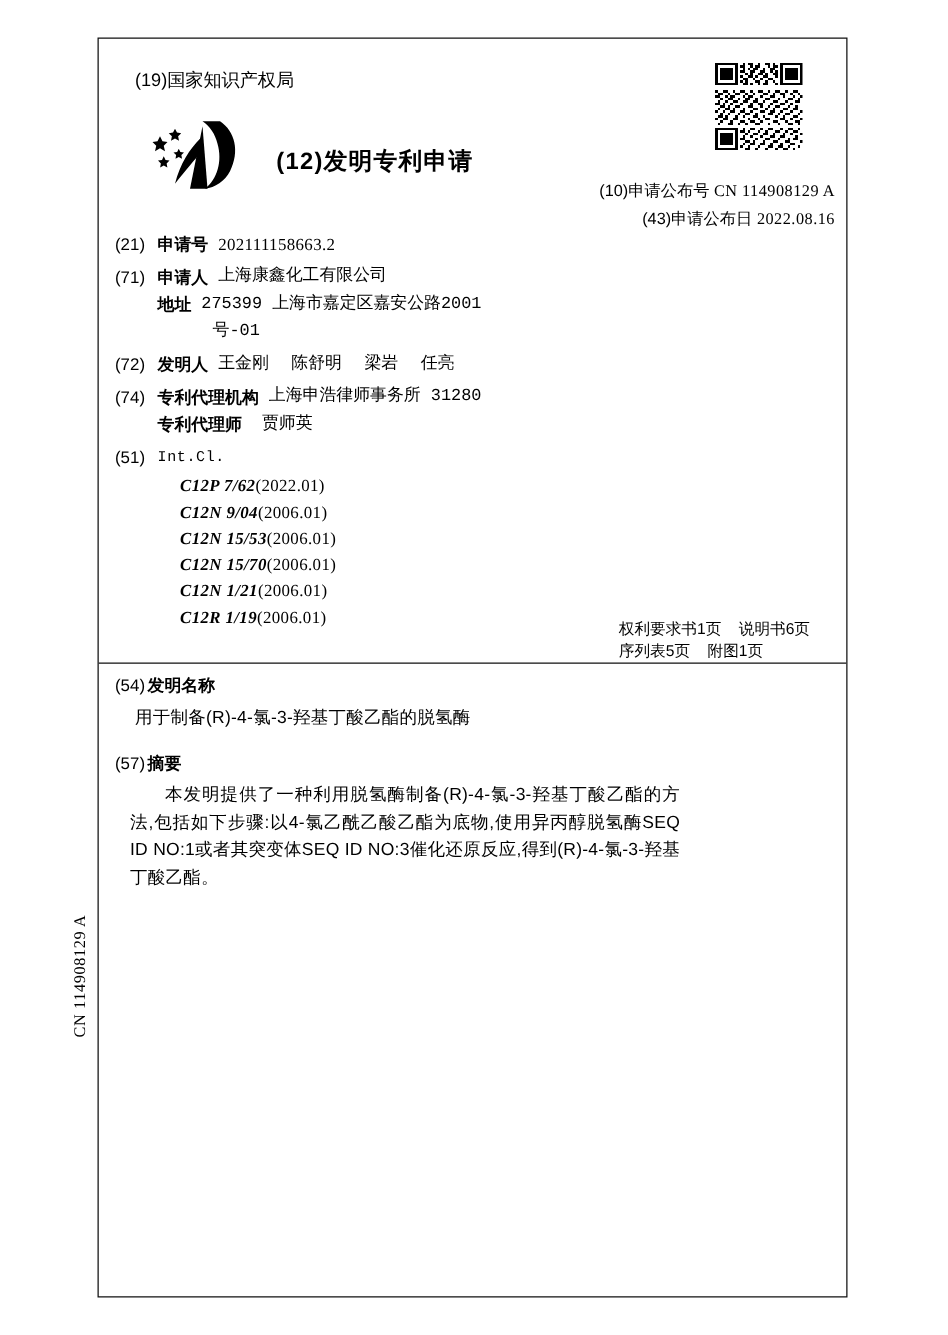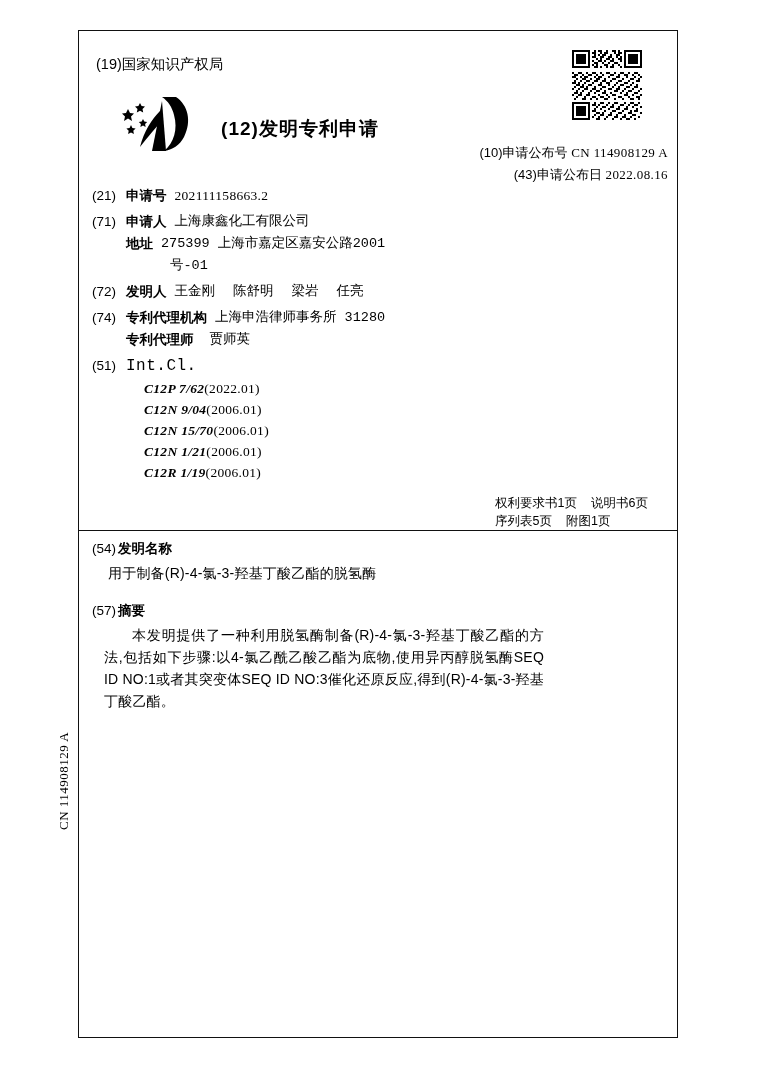--- a/index.html
+++ b/index.html
@@ -41,21 +41,21 @@
     transform: rotate(-90deg);
     transform-origin: left top;
     font-family: "Liberation Serif", "DejaVu Serif", serif;
     font-size: 13px;
     letter-spacing: 0.5px;
     white-space: nowrap;
   }
   
   .hdr-office {
     position: absolute;
-    left: 96px;
+    left: 108px;
     top: 55px;
     font-size: 14.5px;
     font-family: "Liberation Sans", "DejaVu Sans", sans-serif;
     white-space: nowrap;
   }
   .hdr-title {
     position: absolute;
     left: 0;
     top: 116px;
     width: 600px;
@@ -135,21 +135,21 @@
   }
   .name-list span { margin-right: 18px; }
   
   .intcl-head {
     display: flex;
     margin-bottom: 2px;
     line-height: 20px;
   }
   .intcl-head .ic-label {
     font-family: "Liberation Mono", "DejaVu Sans Mono", monospace;
-    font-size: 16px;
+    font-size: 12px;
     letter-spacing: 0.5px;
     text-align: right;
   }
   .ipc-list {
     margin-left: 52px;
     margin-top: 2px;
   }
   .ipc-item {
     font-family: "Liberation Serif", "DejaVu Serif", serif;
     font-style: italic;
@@ -551,20 +551,23 @@
       <span class="ic-label">Int.Cl.</span>
     </div>
     <div class="ipc-list">
       <div class="ipc-item">
         <span>C12P  7/62</span><span class="yr">(2022.01)</span>
       </div>
       <div class="ipc-item">
         <span>C12N  9/04</span><span class="yr">(2006.01)</span>
       </div>
       <div class="ipc-item">
+        <span>C12N  15/53</span><span class="yr">(2006.01)</span>
+      </div>
+      <div class="ipc-item">
         <span>C12N  15/70</span><span class="yr">(2006.01)</span>
       </div>
       <div class="ipc-item">
         <span>C12N  1/21</span><span class="yr">(2006.01)</span>
       </div>
       <div class="ipc-item">
         <span>C12R  1/19</span><span class="yr">(2006.01)</span>
       </div>
     </div>
   </div>

